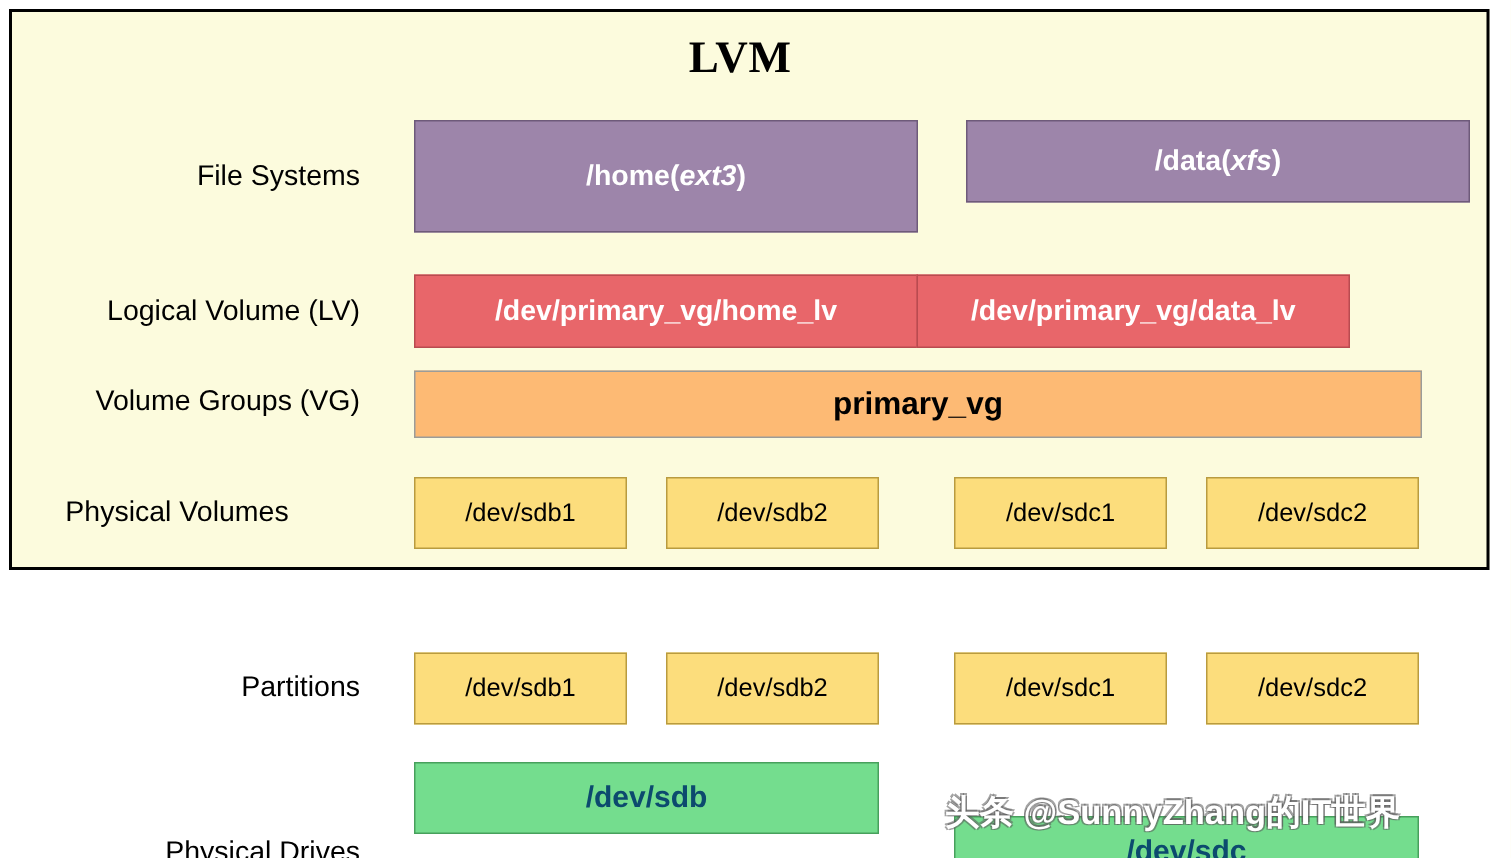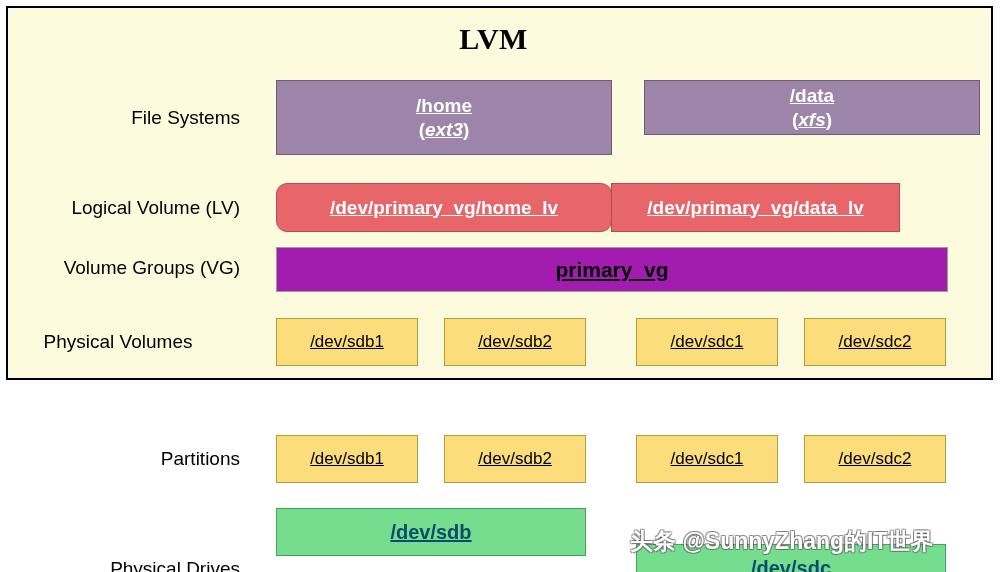--- a/index.html
+++ b/index.html
@@ -49,25 +49,24 @@
     font-size: 19px;
     color: #000000;
     white-space: nowrap;
   }
 
   
   .box {
     position: absolute;
     box-sizing: border-box;
     display: flex;
-    flex-direction: column;
+    flex-direction: row;
     align-items: center;
     justify-content: center;
     text-align: center;
-    text-decoration: underline;
   }
 
   .fs-box {
     background: #9d85aa;
     border: 1px solid #6e5a7a;
     color: #ffffff;
     font-size: 19px;
     font-weight: bold;
     line-height: 1.22;
   }
@@ -80,21 +79,21 @@
 
   .lv-box {
     background: #e8666a;
     border: 1px solid #b94b50;
     color: #ffffff;
     font-size: 19px;
     font-weight: bold;
   }
 
   .vg-box {
-    background: #a21caf;
+    background: #fdba74;
     border: 1px solid #9b9c99;
     color: #000000;
     font-size: 21px;
     font-weight: bold;
   }
 
   .pv-box {
     background: #fcdd7c;
     border: 1px solid #b99b3f;
     color: #000000;
@@ -150,21 +149,21 @@
 
   <div class="box fs-box" style="left:276px; top:80px; width:336px; height:75px;">
     <div>/home</div>
     <div class="sub">(<i>ext3</i>)</div>
   </div>
   <div class="box fs-box" style="left:644px; top:80px; width:336px; height:55px;">
     <div>/data</div>
     <div class="sub">(<i>xfs</i>)</div>
   </div>
 
-  <div class="box lv-box" style="left:276px; top:183px; width:336px; height:49px;border-radius:11px;">/dev/primary_vg/home_lv</div>
+  <div class="box lv-box" style="left:276px; top:183px; width:336px; height:49px;">/dev/primary_vg/home_lv</div>
   <div class="box lv-box" style="left:611px; top:183px; width:289px; height:49px;">/dev/primary_vg/data_lv</div>
 
   <div class="box vg-box" style="left:276px; top:247px; width:672px; height:45px;">primary_vg</div>
 
   <div class="box pv-box" style="left:276px; top:318px; width:142px; height:48px;">/dev/sdb1</div>
   <div class="box pv-box" style="left:444px; top:318px; width:142px; height:48px;">/dev/sdb2</div>
   <div class="box pv-box" style="left:636px; top:318px; width:142px; height:48px;">/dev/sdc1</div>
   <div class="box pv-box" style="left:804px; top:318px; width:142px; height:48px;">/dev/sdc2</div>
 
   <div class="box part-box" style="left:276px; top:435px; width:142px; height:48px;">/dev/sdb1</div>

